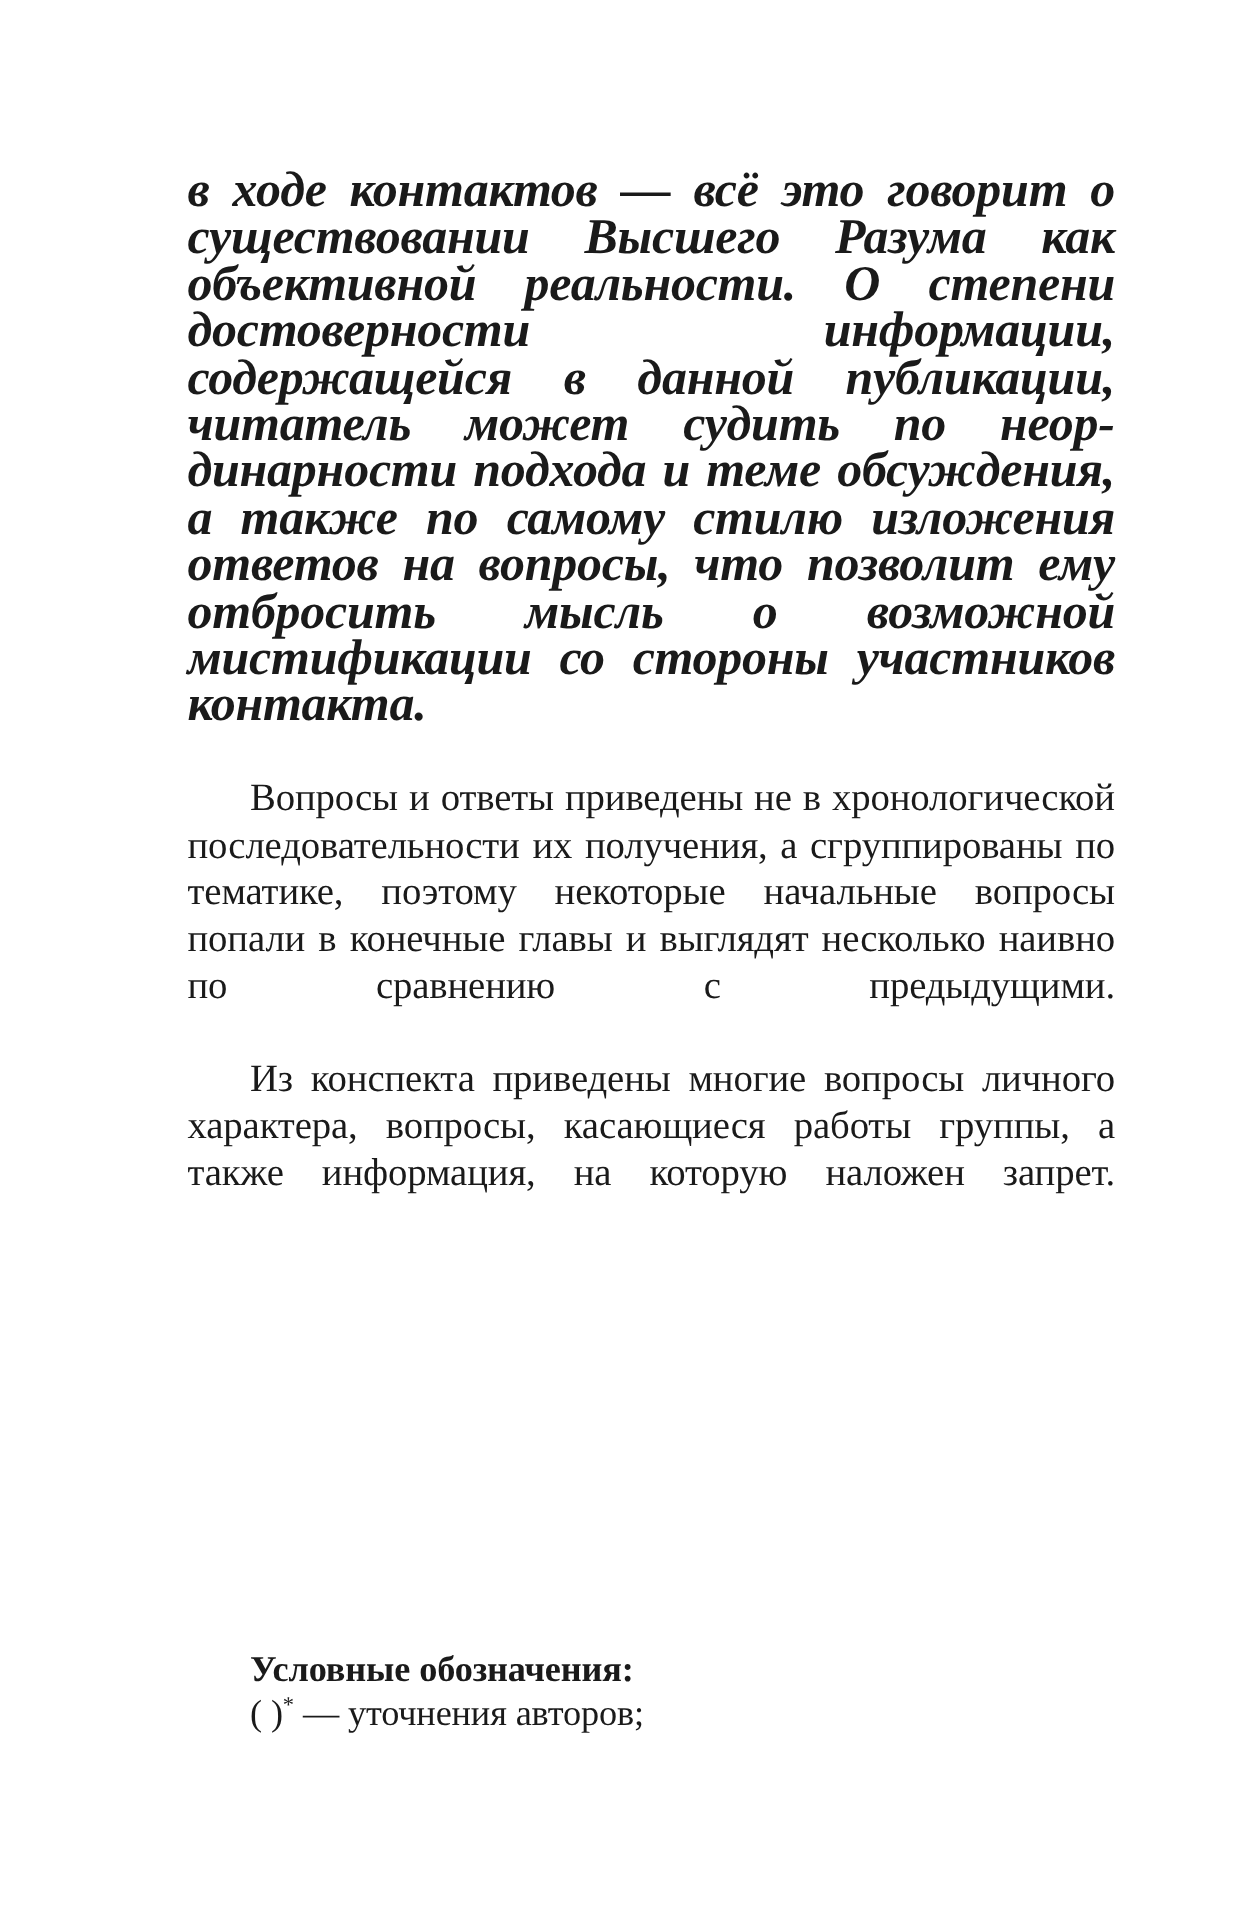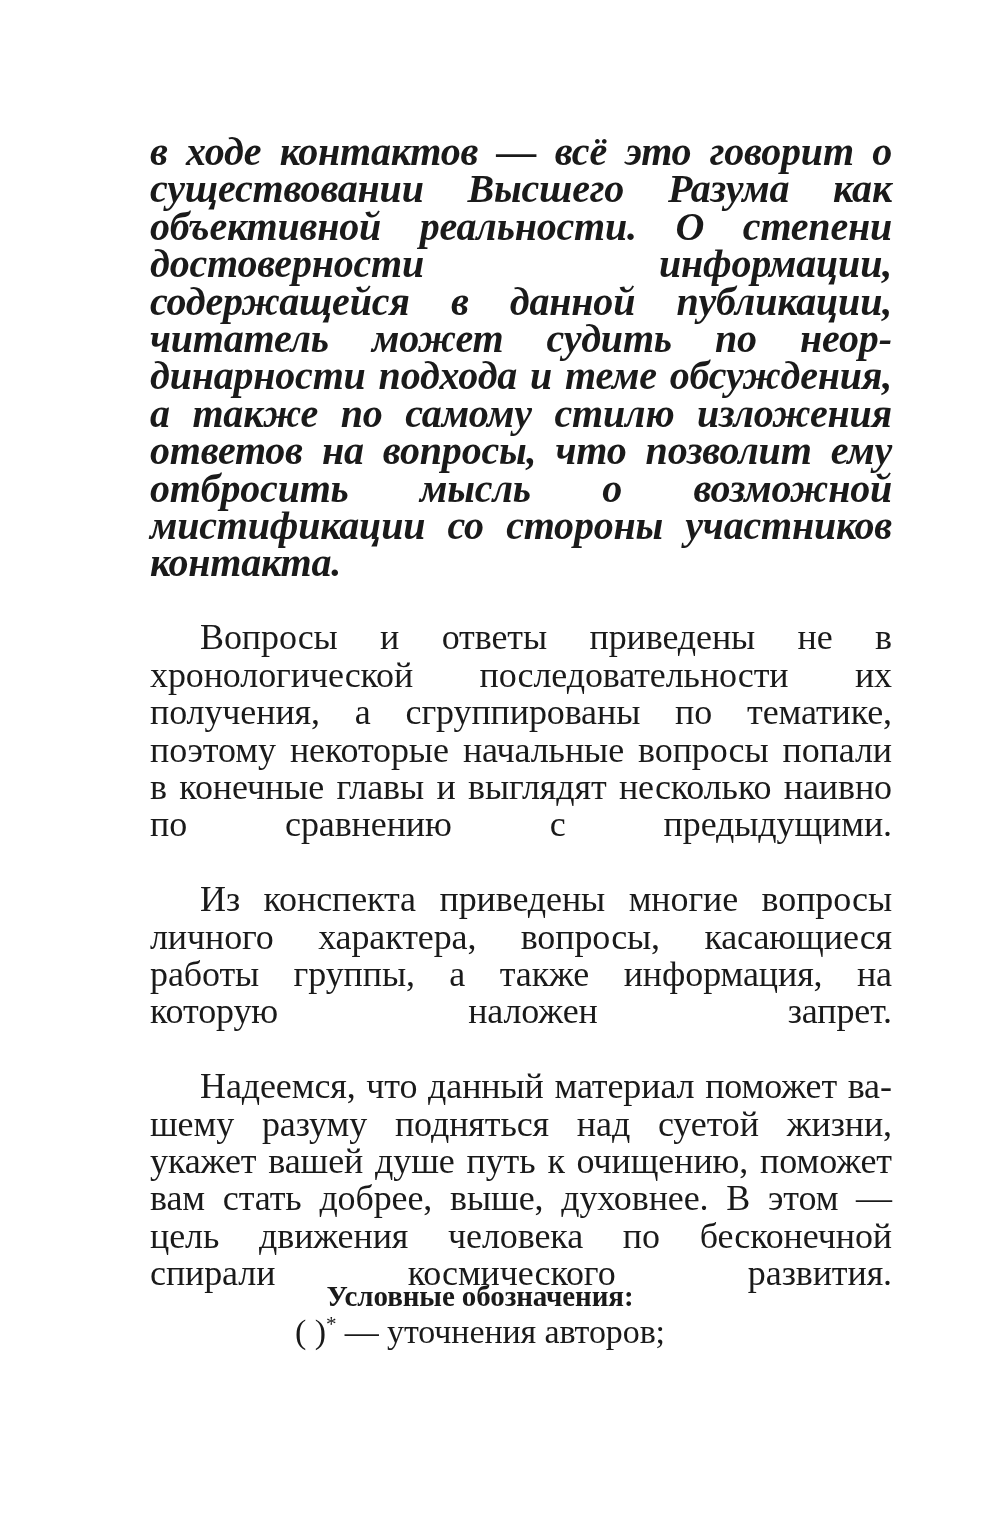--- a/index.html
+++ b/index.html
@@ -29,21 +29,21 @@
     position: absolute;
     left: 150px;
     top: 133px;
     width: 742px;
   }
 
   .para {
     margin: 0;
     text-align: justify;
     text-justify: inter-word;
-    font-size: 36px;
+    font-size: 31px;
     line-height: 37.4px;
     letter-spacing: -0.1px;
     hyphens: manual;
     word-spacing: 0px;
   }
 
   .para.lead {
     font-weight: bold;
     font-size: 40px;
     line-height: 37.4px;
@@ -61,37 +61,36 @@
   .para::after {
     content: "";
     display: inline-block;
     width: 100%;
   }
 
   
   .legend {
     position: absolute;
     left: 200px;
-    top: 1278px;
+    top: 1318px;
     width: 560px;
-    text-align: center;
   }
 
   .legend-title {
     margin: 0;
     font-weight: bold;
     font-size: 29px;
     line-height: 36px;
     letter-spacing: -0.1px;
   }
 
   .legend-line {
     margin: 0;
     font-weight: normal;
-    font-size: 34px;
+    font-size: 29px;
     line-height: 35px;
     letter-spacing: -0.1px;
     white-space: nowrap;
   }
 
   .sup {
     font-size: 0.62em;
     vertical-align: super;
     line-height: 0;
   }
@@ -102,21 +101,20 @@
 <div class="page">
 
   <div class="text-column">
 
     <p class="para lead">в ходе контактов — всё это говорит о суще­ствовании Высшего Разума как объектив­ной реальности. О степени достоверности информации, содержащейся в данной пуб­ликации, читатель может судить по неор­динарности подхода и теме обсуждения, а также по самому стилю изложения ответов на вопросы, что позволит ему отбросить мысль о возможной мистификации со сто­роны участников контакта.</p>
 
     <p class="para body-para">Вопросы и ответы приведены не в хронологи­ческой последовательности их получения, а сгруп­пированы по тематике, поэтому некоторые началь­ные вопросы попали в конечные главы и выглядят несколько наивно по сравнению с предыдущими.</p>
 
     <p class="para body-para">Из конспекта приведены многие вопросы лич­ного характера, вопросы, касающиеся работы груп­пы, а также информация, на которую наложен запрет.</p>
 
-    <p class="para body-para">Надеемся, что данный материал поможет ва­шему разуму подняться над суетой жизни, укажет вашей душе путь к очищению, поможет вам стать добрее, выше, духовнее. В этом — цель движения человека по бесконечной спирали космического развития.</p>
 
   </div>
 
   <div class="legend">
 
     <p class="legend-title">Условные обозначения:</p>
 
     <p class="legend-line">
       <span>( )</span><span class="sup">*</span><span> — уточнения авторов;</span>
     </p>

